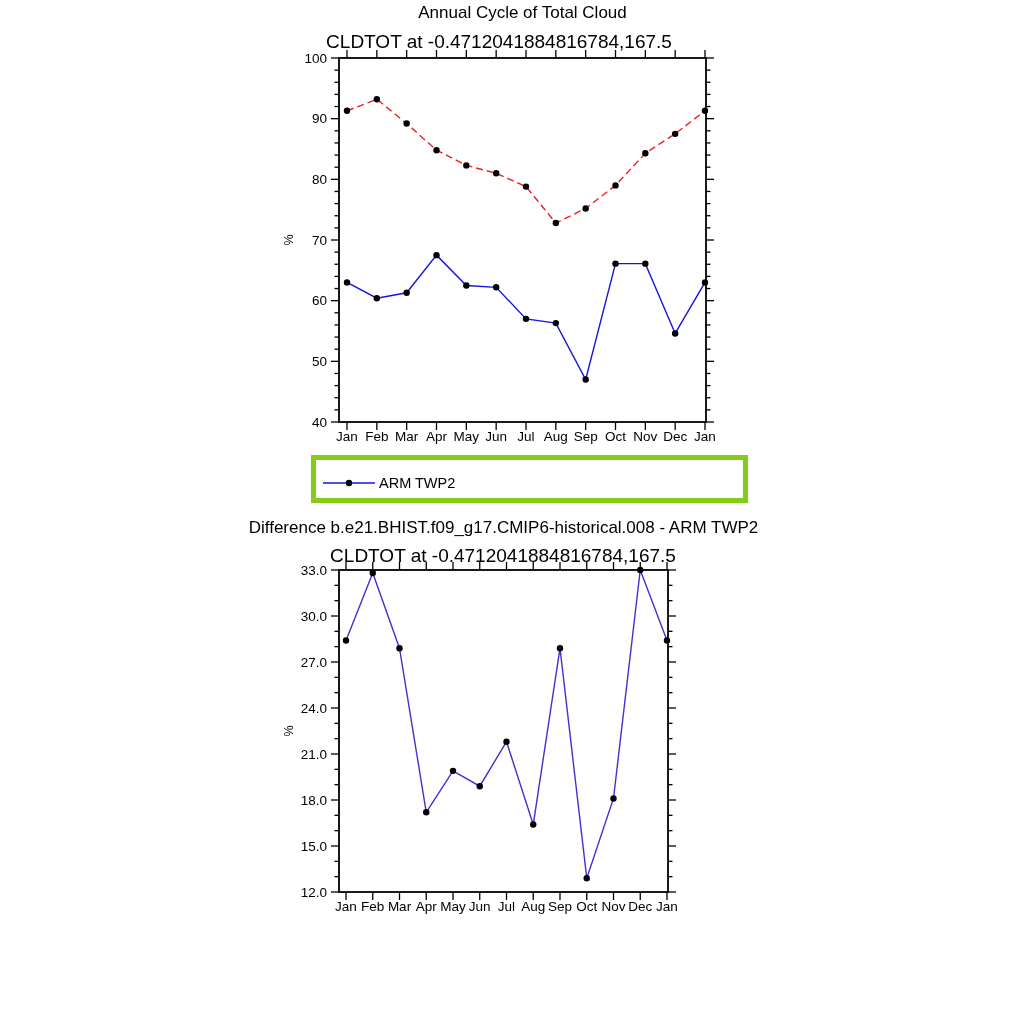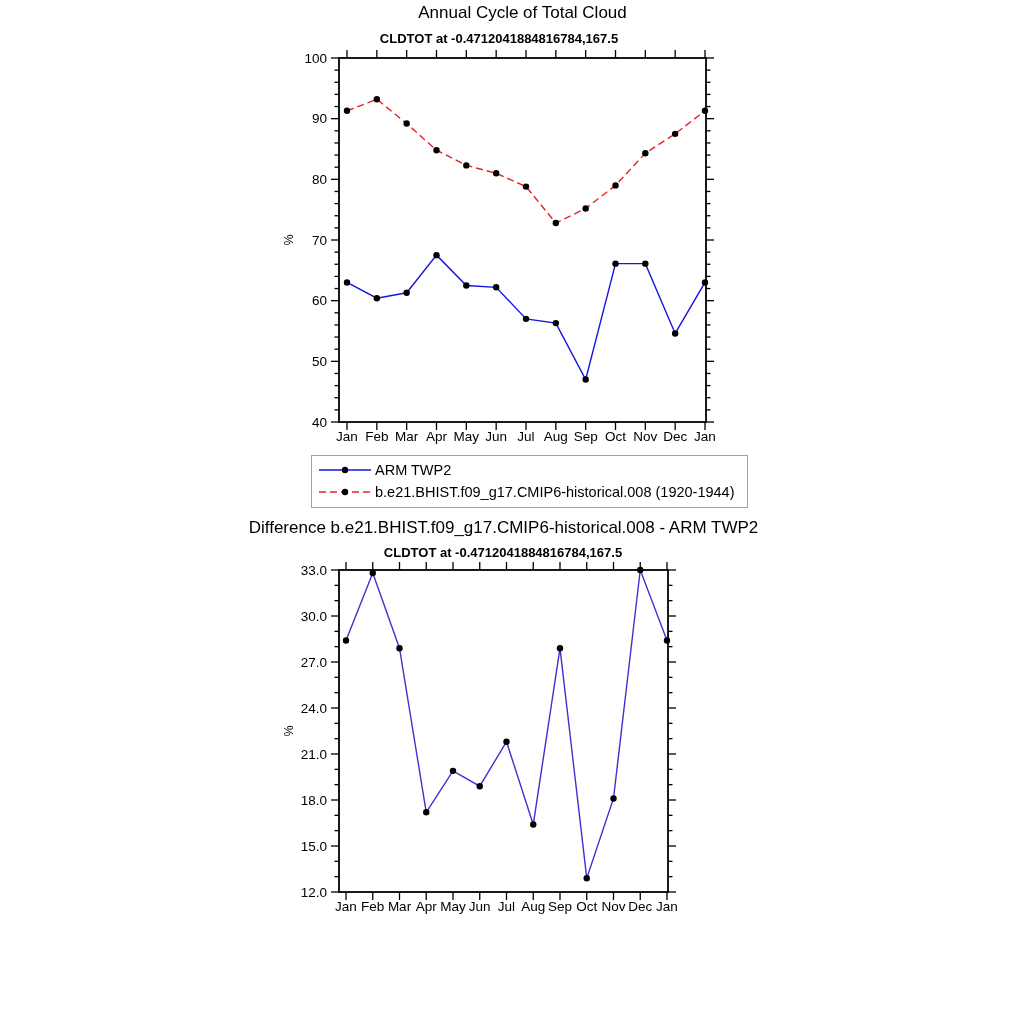--- a/index.html
+++ b/index.html
@@ -1,21 +1,21 @@
 <!DOCTYPE html>
 <html><head>
 <meta charset="utf-8">
 <style>
   html,body{margin:0;padding:0;background:#ffffff;}
   body{width:1024px;height:1024px;position:relative;font-family:"Liberation Sans",sans-serif;color:#000;overflow:hidden;}
   .abs{position:absolute;}
   .chart-title{font-weight:normal;font-size:17px;text-align:center;white-space:nowrap;}
-  .chart-subtitle{font-size:13px;text-align:center;white-space:nowrap;font-weight:bold;}
+  .chart-subtitle{font-size:19px;text-align:center;white-space:nowrap;}
   #charts-canvas{left:0;top:0;}
-  .legend-box{left:311px;top:455px;width:437px;border:1px solid #84cc16;background:#fff;padding:3px 6px 4px 6px;box-sizing:border-box;}
+  .legend-box{left:311px;top:455px;width:437px;border:5px solid #84cc16;background:#fff;padding:12px 6px 4px 6px;box-sizing:border-box;}
   .legend-row{display:flex;align-items:center;height:22px;}
   .legend-sample{flex:0 0 54px;margin-right:3px;}
   .legend-label{font-size:14.5px;white-space:nowrap;}
 </style>
 </head>
 <body>
 
 <div class="abs chart-title" style="left:339px;top:3px;width:367px;">Annual Cycle of Total Cloud</div>
 <div class="abs chart-subtitle" style="left:289px;top:31px;width:420px;">CLDTOT at -0.4712041884816784,167.5</div>
 
@@ -271,20 +271,13 @@
   </svg>
 
 <div class="abs legend-box">
   <div class="legend-row">
     <svg class="legend-sample" id="legend-sample-0" width="54" height="12">
         <line x1="1" y1="6" x2="53" y2="6" stroke="#1515dd" stroke-width="1.4"></line>
         <circle cx="27" cy="6" r="3.2" fill="#000000"></circle>
       </svg>
     <span class="legend-label">ARM TWP2</span>
   </div>
-  <div class="legend-row">
-    <svg class="legend-sample" id="legend-sample-1" width="54" height="12">
-        <line x1="1" y1="6" x2="53" y2="6" stroke="#e62222" stroke-width="1.4" stroke-dasharray="7,4"></line>
-        <circle cx="27" cy="6" r="3.2" fill="#000000"></circle>
-      </svg>
-    <span class="legend-label">b.e21.BHIST.f09_g17.CMIP6-historical.008 (1920-1944)</span>
-  </div>
 </div>
 
 </body></html>

